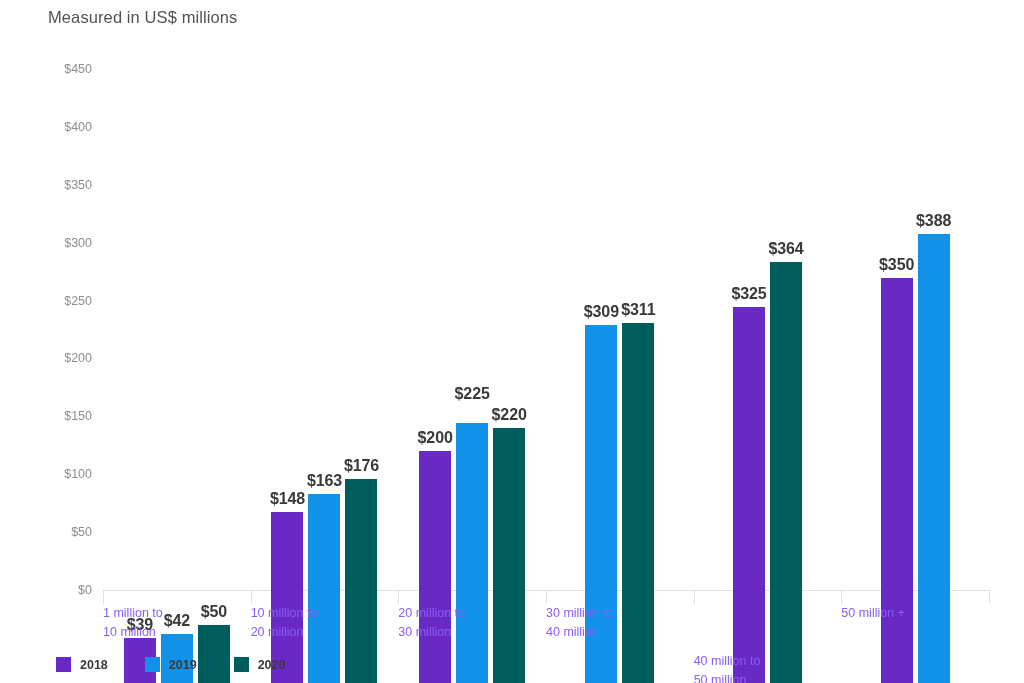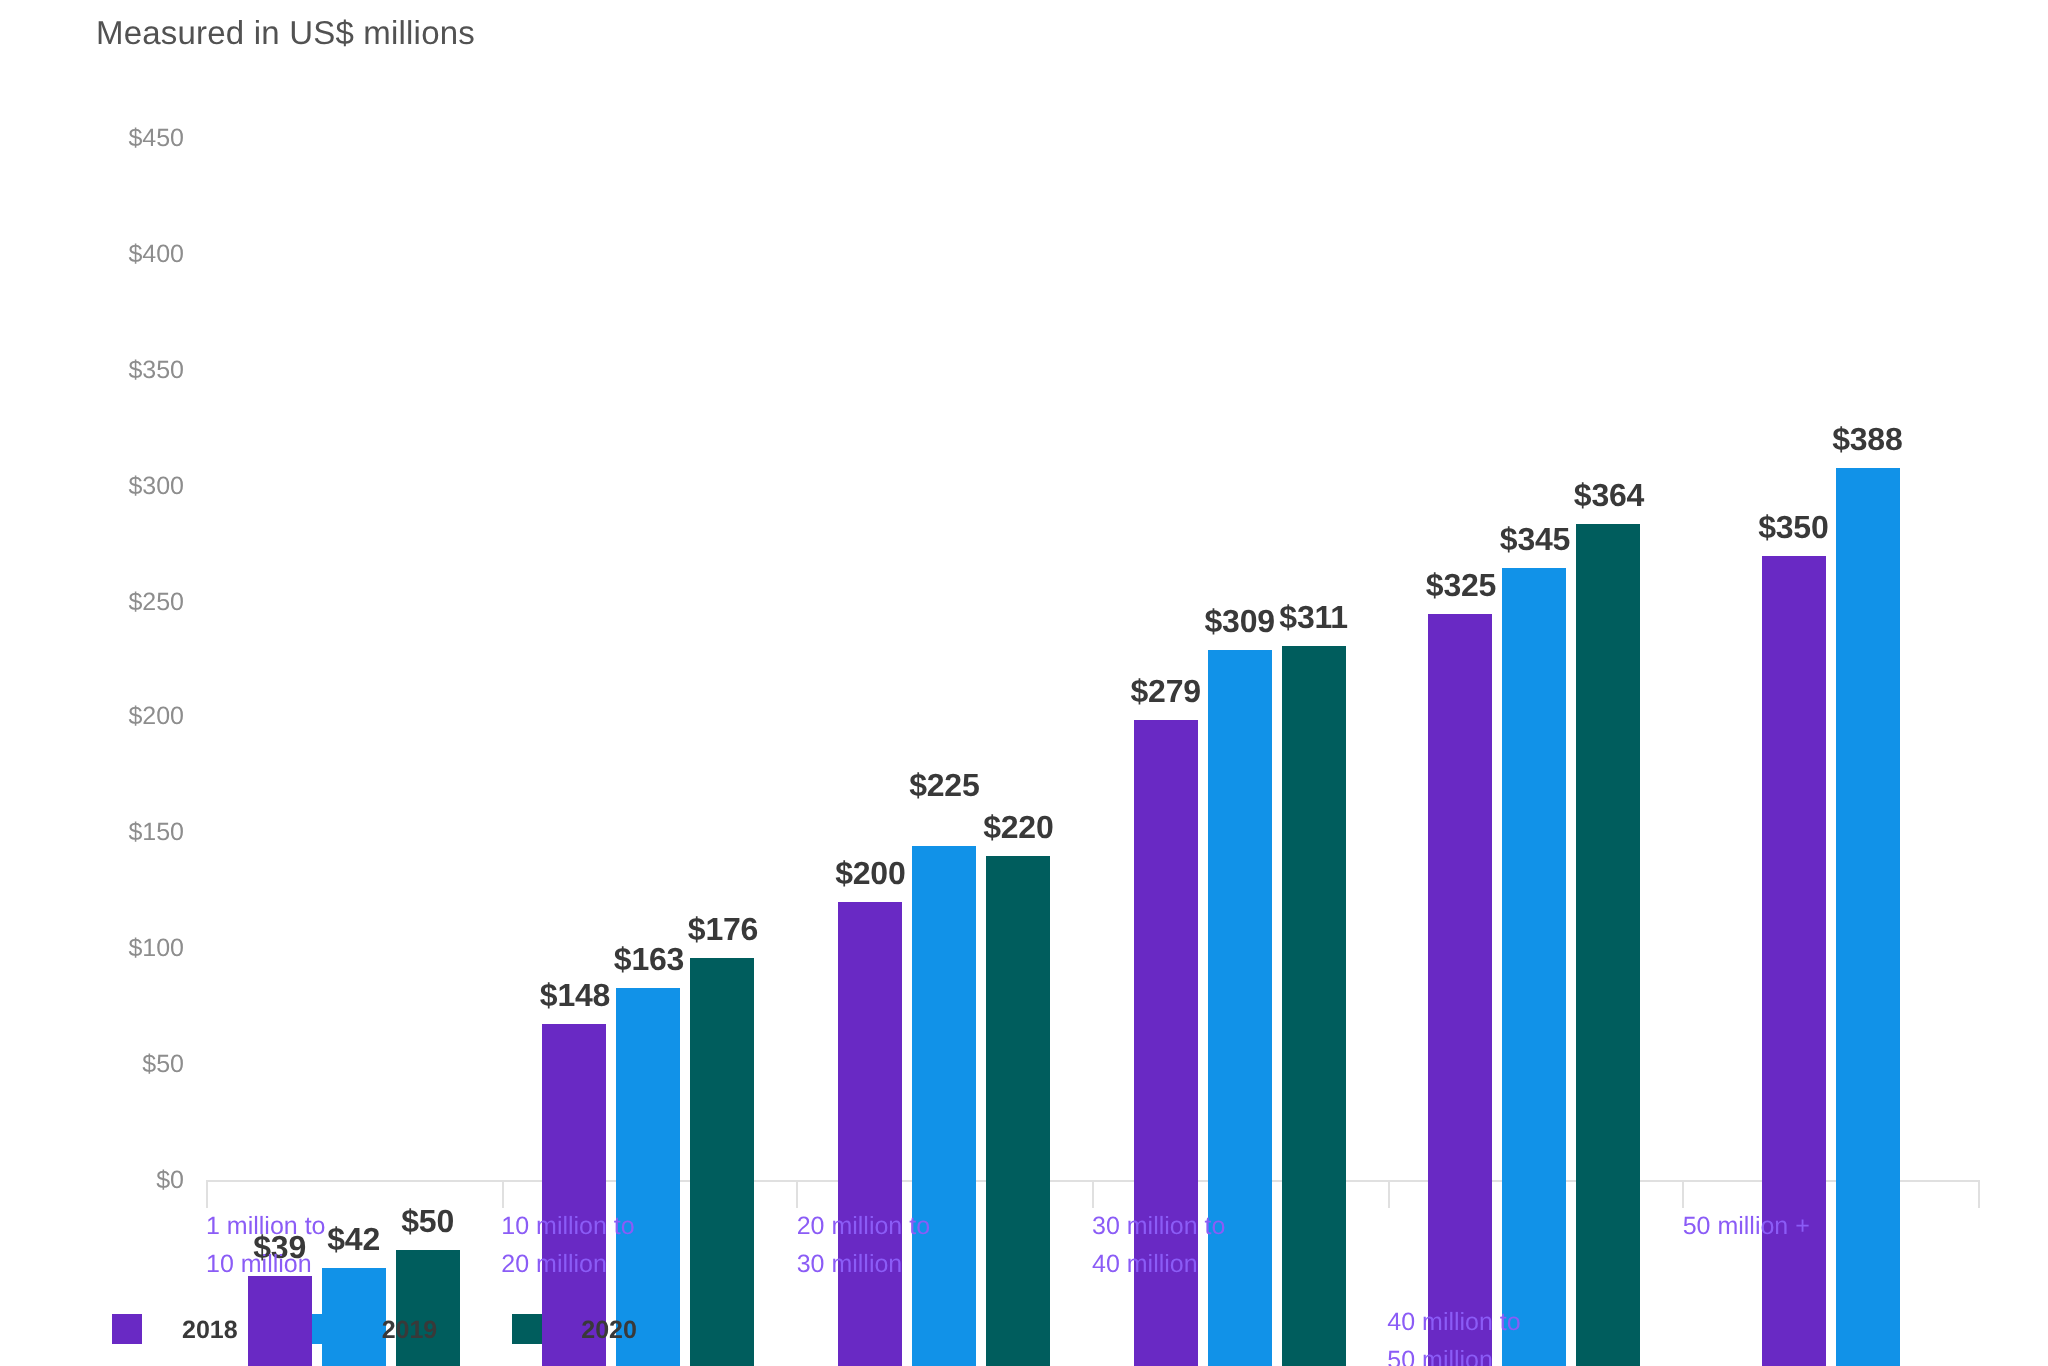--- a/index.html
+++ b/index.html
@@ -123,21 +123,21 @@
     position: absolute;
     left: 56px;
     top: 657px;
     display: flex;
     align-items: center;
     gap: 37px;
   }
   .legend-item {
     display: flex;
     align-items: center;
-    gap: 20px;
+    gap: 9px;
   }
   .legend-swatch {
     width: 15px;
     height: 15px;
     display: block;
     flex: none;
   }
   .legend-label {
     font-size: 12.5px;
     font-weight: 700;
@@ -220,42 +220,34 @@
           </div>
           <div class="bar-wrap">
             <div class="bar-value" style="bottom: 258.711px;">$220</div>
             <div class="bar" title="2020 $220" style="height: 254.711px; background: rgb(0, 93, 93);"></div>
           </div>
         </div>
       </div>
       <div class="group" style="left: 546px; width: 147.667px;">
         <div class="bars">
           <div class="bar-wrap">
-            <div class="bar-value" style="bottom: 327.02px;">$279</div>
-            <div class="bar" title="2018 $279" style="height: 323.02px; background: rgb(105, 41, 196);"></div>
-          </div>
-          <div class="bar-wrap">
             <div class="bar-value" style="bottom: 361.753px;">$309</div>
             <div class="bar" title="2019 $309" style="height: 357.753px; background: rgb(17, 146, 232);"></div>
           </div>
           <div class="bar-wrap">
             <div class="bar-value" style="bottom: 364.069px;">$311</div>
             <div class="bar" title="2020 $311" style="height: 360.069px; background: rgb(0, 93, 93);"></div>
           </div>
         </div>
       </div>
       <div class="group" style="left: 693.667px; width: 147.667px;">
         <div class="bars">
           <div class="bar-wrap">
             <div class="bar-value" style="bottom: 380.278px;">$325</div>
             <div class="bar" title="2018 $325" style="height: 376.278px; background: rgb(105, 41, 196);"></div>
-          </div>
-          <div class="bar-wrap">
-            <div class="bar-value" style="bottom: 403.433px;">$345</div>
-            <div class="bar" title="2019 $345" style="height: 399.433px; background: rgb(17, 146, 232);"></div>
           </div>
           <div class="bar-wrap">
             <div class="bar-value" style="bottom: 425.431px;">$364</div>
             <div class="bar" title="2020 $364" style="height: 421.431px; background: rgb(0, 93, 93);"></div>
           </div>
         </div>
       </div>
       <div class="group" style="left: 841.333px; width: 147.667px;">
         <div class="bars">
           <div class="bar-wrap">

